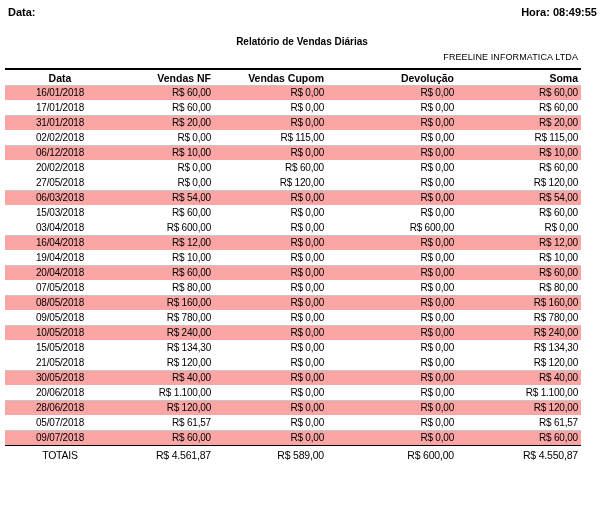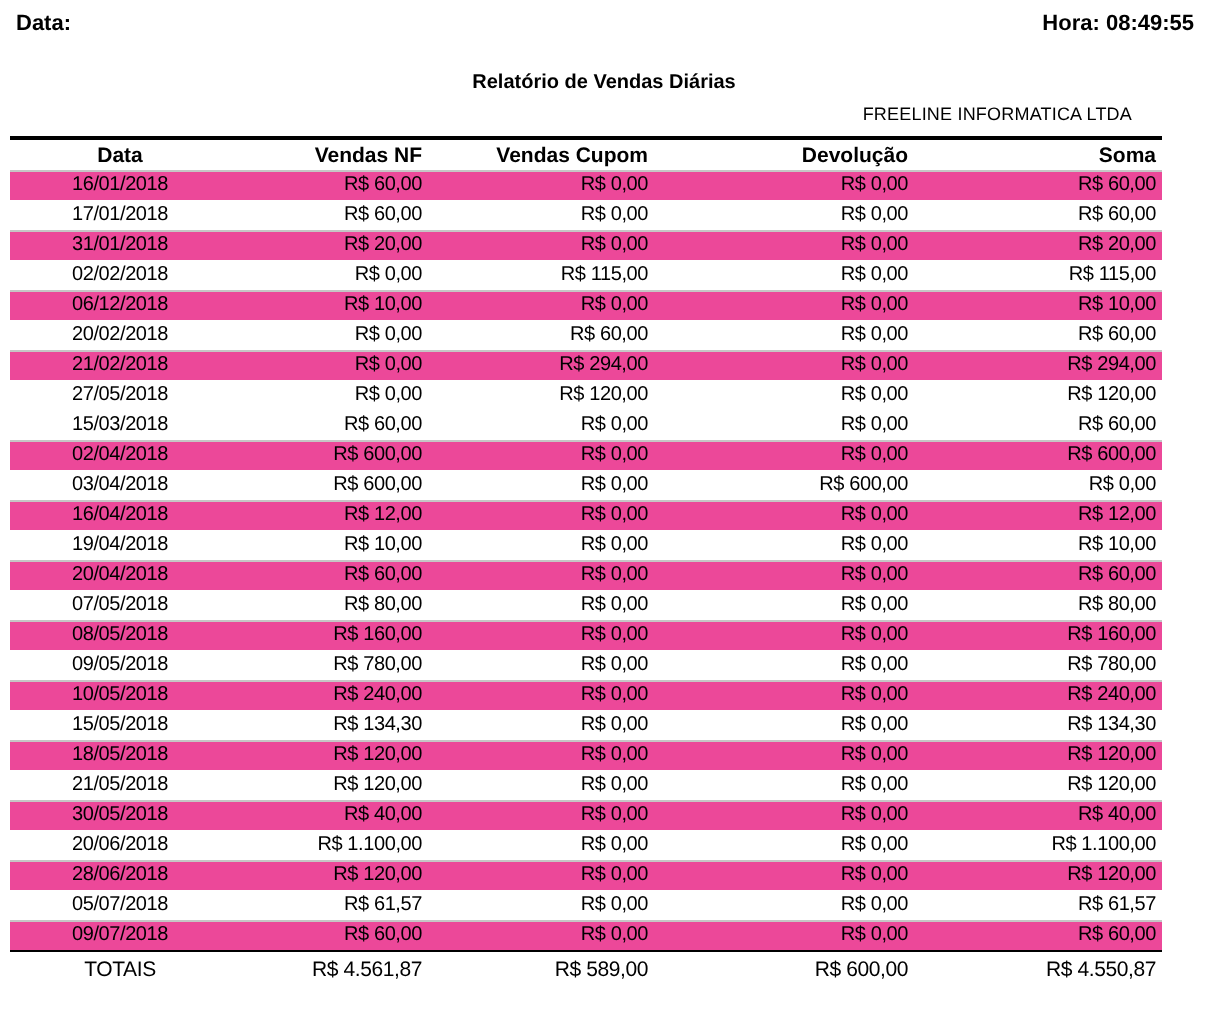--- a/index.html
+++ b/index.html
@@ -43,21 +43,21 @@
   .top-bar .time-label {
     position: absolute;
     right: 7px;
     top: 6px;
     font-size: 11px;
     font-weight: bold;
     text-align: center;
   }
   .company-line {
     margin-top: 30px;
-    padding-right: 38px;
+    padding-right: 26px;
     text-align: right;
     font-size: 9px;
     letter-spacing: 0.1px;
   }
   table.report {
     margin-left: 5px;
     margin-top: 6px;
     width: 576px;
     border-collapse: collapse;
     table-layout: fixed;
@@ -79,21 +79,21 @@
   td {
     font-size: 10px;
     letter-spacing: -0.2px;
     height: 15px;
     padding: 0;
     white-space: nowrap;
   }
   th.num, td.num { text-align: right; padding-right: 3px; }
   th.date-col, td.date-col { text-align: center; }
   tbody tr.zebra {
-    background: #ec4899;
+    background: #fca5a5;
     box-shadow: inset 0 1px 0 #c6c6c6;
   }
   tfoot td {
     border-top: 1.5px solid #000000;
     font-weight: normal;
     font-size: 10.5px;
     height: 17px;
   }
 </style>
 </head>
@@ -162,47 +162,40 @@
           <td class="num">R$ 0,00</td>
           <td class="num">R$ 10,00</td>
         </tr>
         <tr>
           <td class="date-col">20/02/2018</td>
           <td class="num">R$ 0,00</td>
           <td class="num">R$ 60,00</td>
           <td class="num">R$ 0,00</td>
           <td class="num">R$ 60,00</td>
         </tr>
-        <tr class="zebra">
-          <td class="date-col">21/02/2018</td>
-          <td class="num">R$ 0,00</td>
-          <td class="num">R$ 294,00</td>
-          <td class="num">R$ 0,00</td>
-          <td class="num">R$ 294,00</td>
-        </tr>
         <tr>
           <td class="date-col">27/05/2018</td>
           <td class="num">R$ 0,00</td>
           <td class="num">R$ 120,00</td>
           <td class="num">R$ 0,00</td>
           <td class="num">R$ 120,00</td>
         </tr>
+        <tr class="zebra">
+          <td class="date-col">06/03/2018</td>
+          <td class="num">R$ 54,00</td>
+          <td class="num">R$ 0,00</td>
+          <td class="num">R$ 0,00</td>
+          <td class="num">R$ 54,00</td>
+        </tr>
         <tr>
           <td class="date-col">15/03/2018</td>
           <td class="num">R$ 60,00</td>
           <td class="num">R$ 0,00</td>
           <td class="num">R$ 0,00</td>
           <td class="num">R$ 60,00</td>
-        </tr>
-        <tr class="zebra">
-          <td class="date-col">02/04/2018</td>
-          <td class="num">R$ 600,00</td>
-          <td class="num">R$ 0,00</td>
-          <td class="num">R$ 0,00</td>
-          <td class="num">R$ 600,00</td>
         </tr>
         <tr>
           <td class="date-col">03/04/2018</td>
           <td class="num">R$ 600,00</td>
           <td class="num">R$ 0,00</td>
           <td class="num">R$ 600,00</td>
           <td class="num">R$ 0,00</td>
         </tr>
         <tr class="zebra">
           <td class="date-col">16/04/2018</td>
@@ -252,27 +245,20 @@
           <td class="num">R$ 0,00</td>
           <td class="num">R$ 0,00</td>
           <td class="num">R$ 240,00</td>
         </tr>
         <tr>
           <td class="date-col">15/05/2018</td>
           <td class="num">R$ 134,30</td>
           <td class="num">R$ 0,00</td>
           <td class="num">R$ 0,00</td>
           <td class="num">R$ 134,30</td>
-        </tr>
-        <tr class="zebra">
-          <td class="date-col">18/05/2018</td>
-          <td class="num">R$ 120,00</td>
-          <td class="num">R$ 0,00</td>
-          <td class="num">R$ 0,00</td>
-          <td class="num">R$ 120,00</td>
         </tr>
         <tr>
           <td class="date-col">21/05/2018</td>
           <td class="num">R$ 120,00</td>
           <td class="num">R$ 0,00</td>
           <td class="num">R$ 0,00</td>
           <td class="num">R$ 120,00</td>
         </tr>
         <tr class="zebra">
           <td class="date-col">30/05/2018</td>

